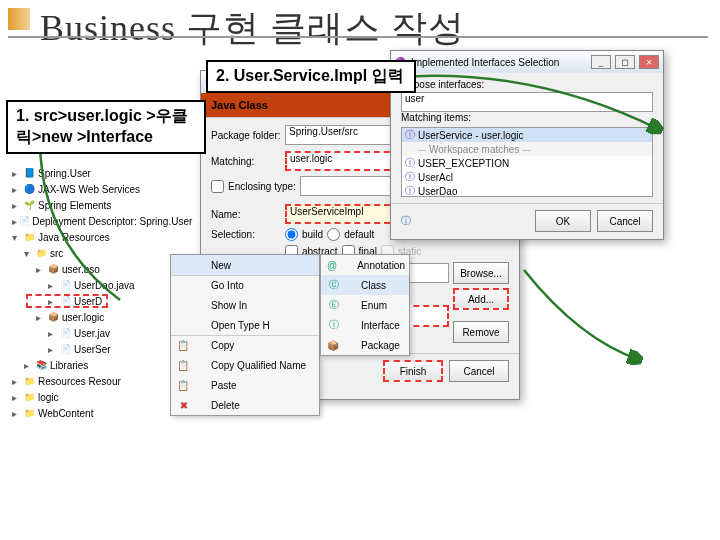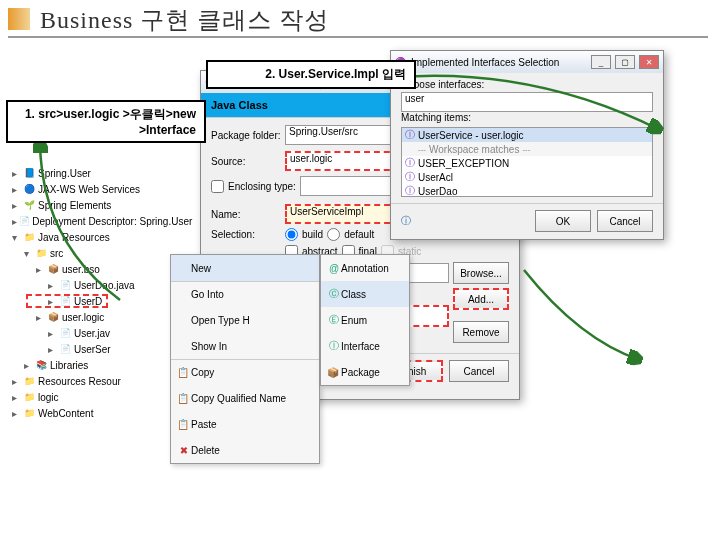--- a/index.html
+++ b/index.html
@@ -1,47 +1,47 @@
 <!DOCTYPE html>
 <html><head>
 <meta charset="utf-8">
 <style>
   * { box-sizing: border-box; margin: 0; padding: 0; font-family: Tahoma, Arial, sans-serif; font-size: 10px; }
   body { width: 720px; height: 540px; background: #fff; position: relative; overflow: hidden; }
   
-  .slide-title { font-family: Georgia, serif; font-size: 24px; color: #333; position: absolute; top: 4px; left: 40px; letter-spacing: 1px; }
+  .slide-title { font-family: Georgia, serif; font-size: 36px; color: #333; position: absolute; top: 4px; left: 40px; letter-spacing: 1px; }
   .title-accent { position: absolute; left: 8px; top: 8px; width: 22px; height: 22px; background: linear-gradient(90deg, #e89a2e 0%, #f2d396 100%); }
   .title-underline { position: absolute; left: 8px; top: 36px; width: 700px; height: 2px; background: #999; }
 
-  .callout { position: absolute; background: #fff; border: 2px solid #000; padding: 4px 8px; font-family: Arial, sans-serif; font-weight: bold; font-size: 12px; z-index: 50; text-align: right; }
+  .callout { position: absolute; background: #fff; border: 2px solid #000; padding: 4px 8px; font-family: Arial, sans-serif; font-weight: bold; font-size: 16px; z-index: 50; }
   .callout-1 { top: 100px; left: 6px; width: 200px; }
   .callout-2 { top: 60px; left: 206px; width: 210px; }
 
   .project-tree { position: absolute; top: 165px; left: 8px; width: 170px; background: #fff; }
   .tree-row { display: flex; align-items: center; height: 16px; padding-left: 4px; gap: 2px; }
   .tree-row.indent1 { padding-left: 16px; }
   .tree-row.indent2 { padding-left: 28px; }
   .tree-row.indent3 { padding-left: 40px; }
   .tree-icon { width: 12px; height: 12px; font-size: 9px; display: inline-flex; align-items: center; justify-content: center; }
   .tree-label { white-space: nowrap; }
   .expander { width: 10px; color: #666; }
 
   .ctx-menu { position: absolute; top: 254px; left: 170px; width: 150px; background: #f6f6f6; border: 1px solid #999; box-shadow: 2px 2px 5px rgba(0,0,0,.2); z-index: 30; }
-  .ctx-item { display: flex; align-items: center; height: 26px; padding: 0 6px; gap: 0; }
+  .ctx-item { display: flex; align-items: center; height: 20px; padding: 0 6px; gap: 20px; }
   .ctx-item.sep { border-top: 1px solid #ccc; }
   .ctx-item.hover { background: #dce8f6; }
   .ctx-sub { position: absolute; top: 254px; left: 320px; width: 90px; background: #f6f6f6; border: 1px solid #999; box-shadow: 2px 2px 5px rgba(0,0,0,.2); z-index: 31; }
   .ctx-icon { width: 14px; height: 14px; display: inline-flex; align-items: center; justify-content: center; }
 
   .dialog { position: absolute; background: #f0f0f0; border: 1px solid #888; box-shadow: 3px 3px 8px rgba(0,0,0,.3); z-index: 20; }
   .dlg-titlebar { height: 22px; background: linear-gradient(#fdfdff, #dbe4ef); display: flex; align-items: center; padding: 0 4px; gap: 4px; }
   .dlg-titlebar .spacer { flex: 1; }
   .win-btn { width: 20px; height: 14px; border: 1px solid #888; background: #eee; display: inline-flex; align-items: center; justify-content: center; font-size: 8px; }
   .win-btn.close { background: #d66; color: #fff; }
-  .dlg-banner { background: #0ea5e9; padding: 6px 10px; border-bottom: 1px solid #ccc; display: flex; justify-content: space-between; }
+  .dlg-banner { background: #c2410c; padding: 6px 10px; border-bottom: 1px solid #ccc; display: flex; justify-content: space-between; }
   .dlg-banner-title { font-weight: bold; font-size: 11px; }
   .dlg-body { padding: 6px 10px; }
   .form-row { display: flex; align-items: center; margin-bottom: 4px; gap: 4px; }
   .form-label { width: 70px; }
   .form-input { flex: 1; height: 20px; border: 1px solid #999; background: #fff; padding: 0 3px; }
   .form-input.yellow { background: #fff9e0; }
   .btn { height: 22px; min-width: 56px; border: 1px solid #888; background: linear-gradient(#fefefe, #e5e5e5); display: inline-flex; align-items: center; justify-content: center; font-size: 10px; }
   .interfaces-box { height: 22px; border: 1px solid #999; background: #fff; flex: 1; padding: 2px 4px; display: flex; align-items: center; }
   .dlg-buttons { padding: 6px 10px; display: flex; justify-content: flex-end; gap: 6px; border-top: 1px solid #ccc; }
   .red-box { border: 2px dashed #e33; }
@@ -156,25 +156,25 @@
       <div class="ctx-item hover">
         <span class="ctx-icon" style="color:#555"></span>
         <span>New</span>
       </div>
       <div class="ctx-item sep">
         <span class="ctx-icon" style="color:#555"></span>
         <span>Go Into</span>
       </div>
       <div class="ctx-item">
         <span class="ctx-icon" style="color:#555"></span>
+        <span>Show In</span>
+      </div>
+      <div class="ctx-item">
+        <span class="ctx-icon" style="color:#555"></span>
         <span>Open Type H</span>
-      </div>
-      <div class="ctx-item">
-        <span class="ctx-icon" style="color:#555"></span>
-        <span>Show In</span>
       </div>
       <div class="ctx-item sep">
         <span class="ctx-icon" style="color:#555">📋</span>
         <span>Copy</span>
       </div>
       <div class="ctx-item">
         <span class="ctx-icon" style="color:#555">📋</span>
         <span>Copy Qualified Name</span>
       </div>
       <div class="ctx-item">
@@ -223,21 +223,21 @@
     <span class="dlg-banner-title">Java Class</span>
     <span>🟢</span>
   </div>
   <div class="dlg-body">
     <div class="form-row">
       <span class="form-label">Package folder:</span>
       <span class="form-input">Spring.User/src</span>
       <span class="btn">Browse...</span>
     </div>
     <div class="form-row">
-      <span class="form-label">Source:</span>
+      <span class="form-label">Matching:</span>
       <span class="form-input red-box">user.logic</span>
       <span class="btn">Browse...</span>
     </div>
     <div class="form-row">
       <input type="checkbox" style="">
       <span>Enclosing type:</span>
       <span class="form-input"></span>
     </div>
     <div style="height:4px"></div>
     <div class="form-row">

